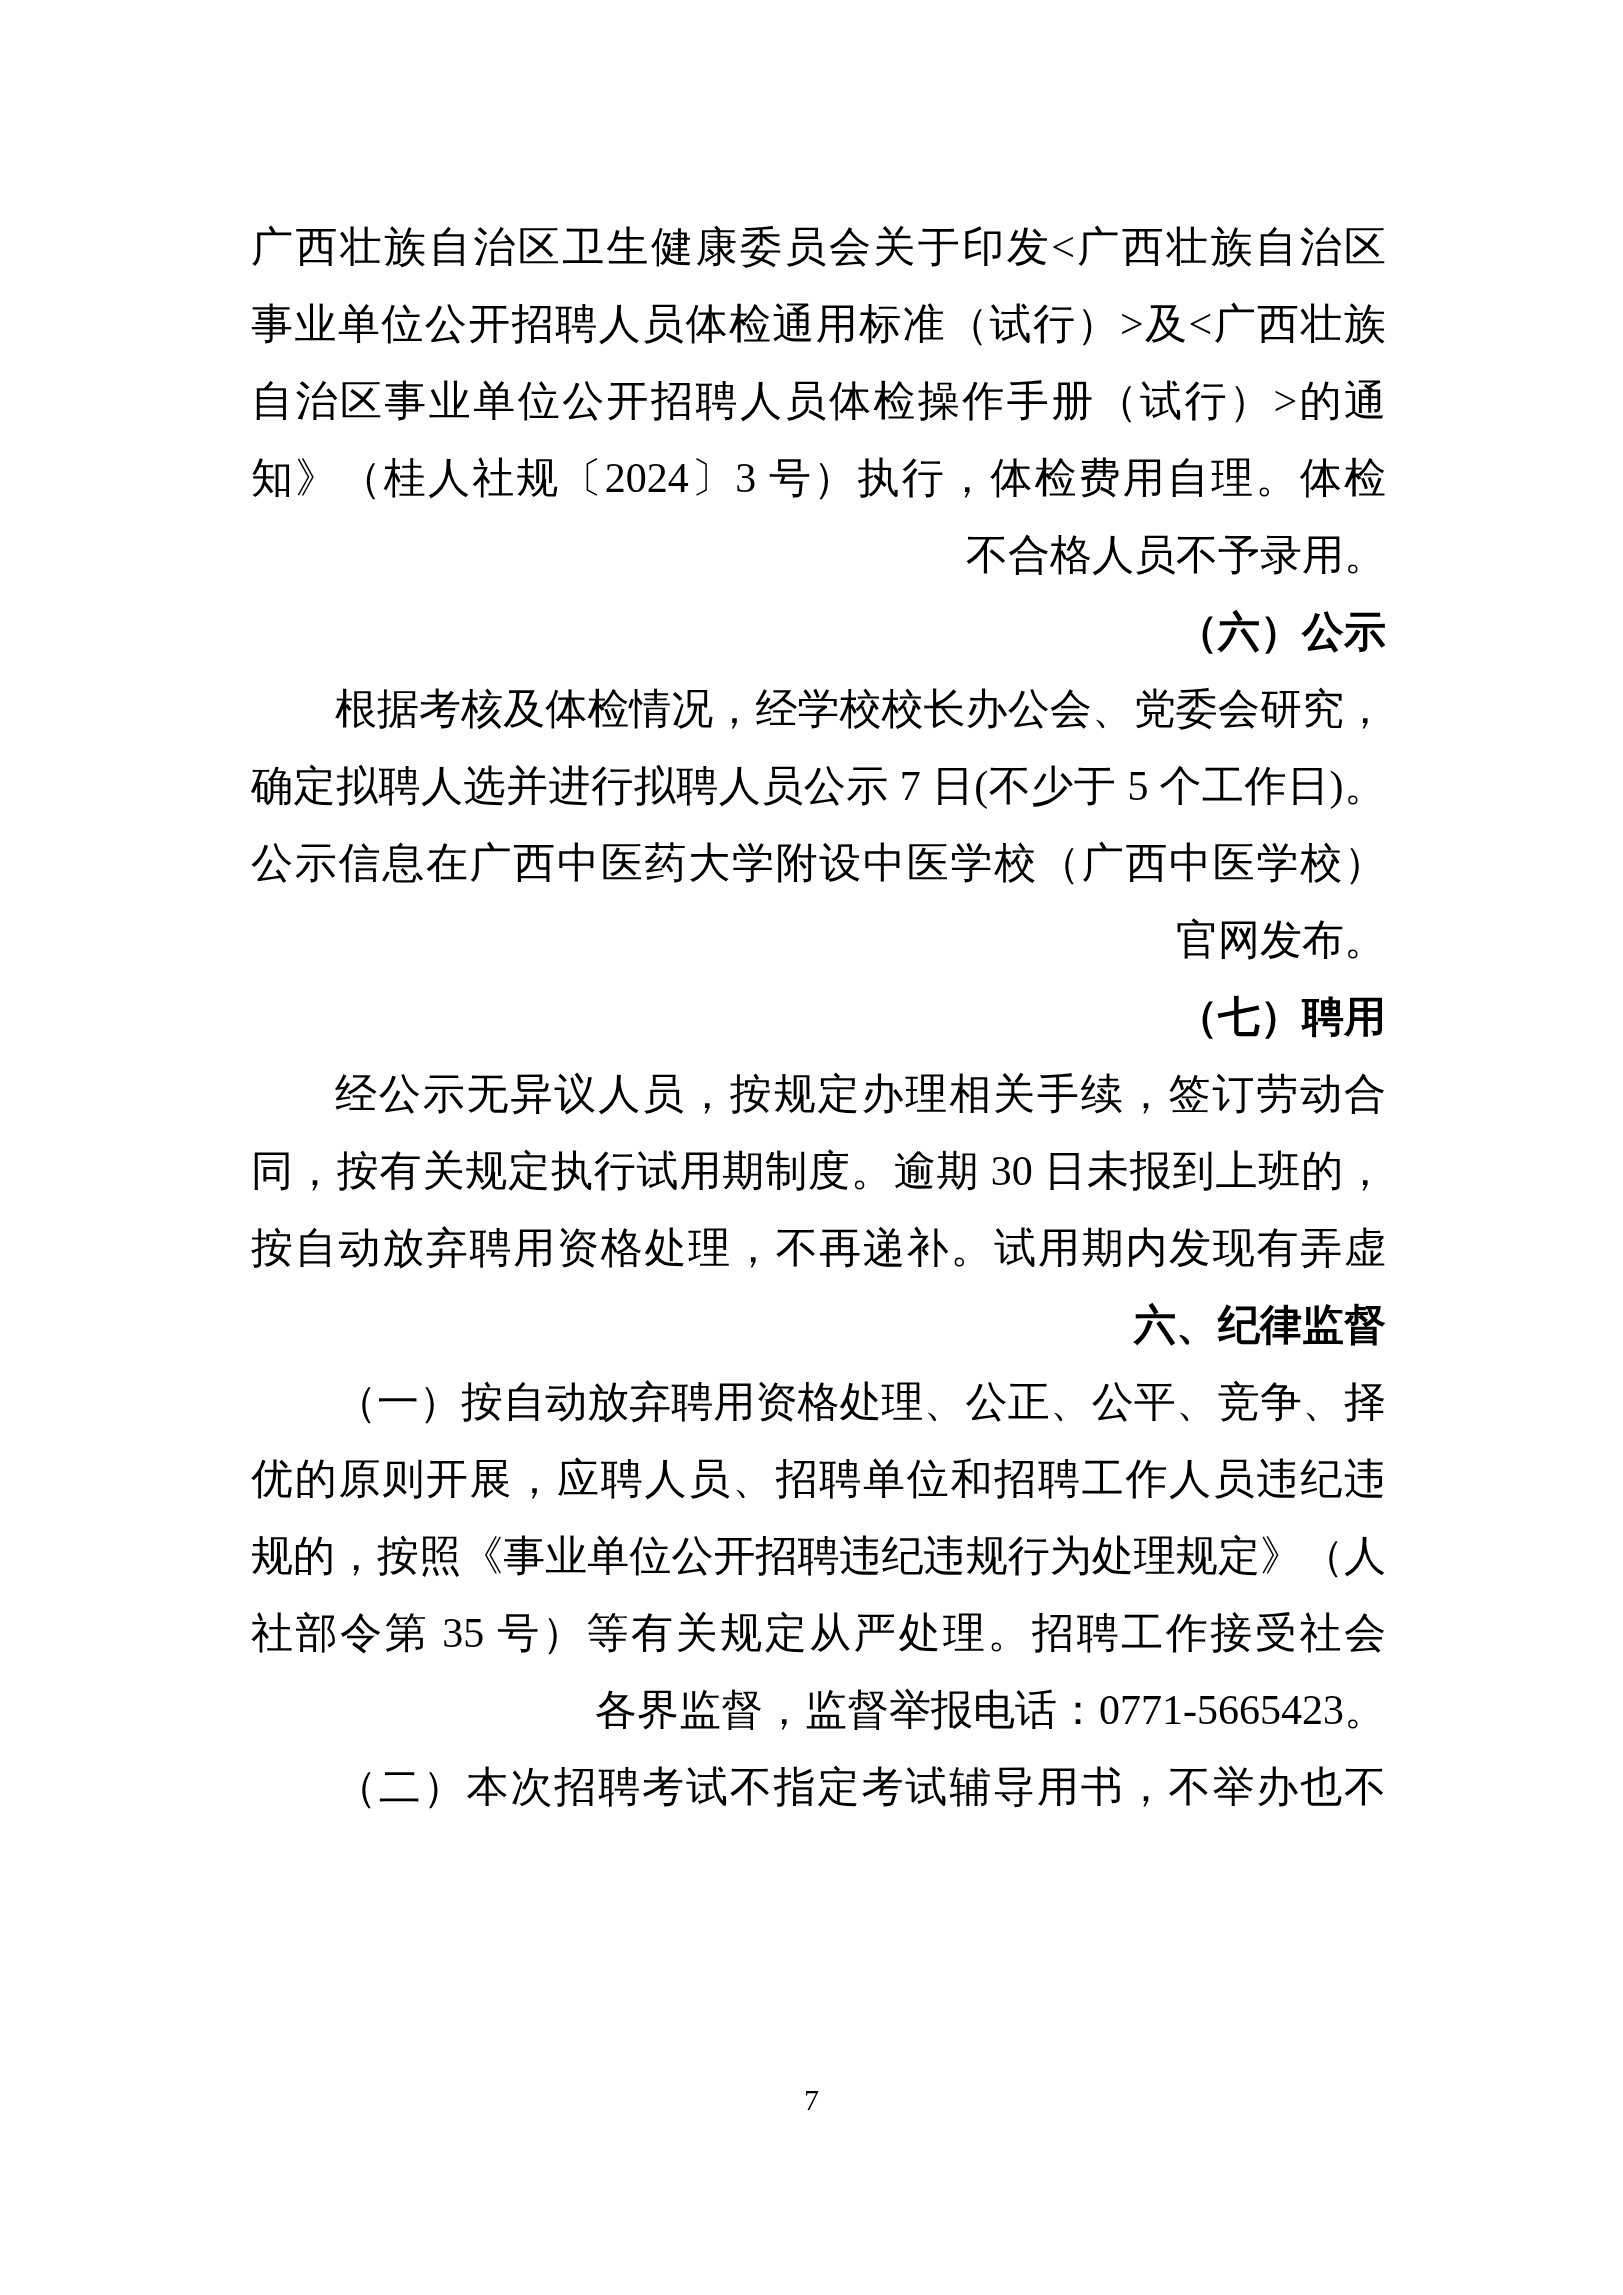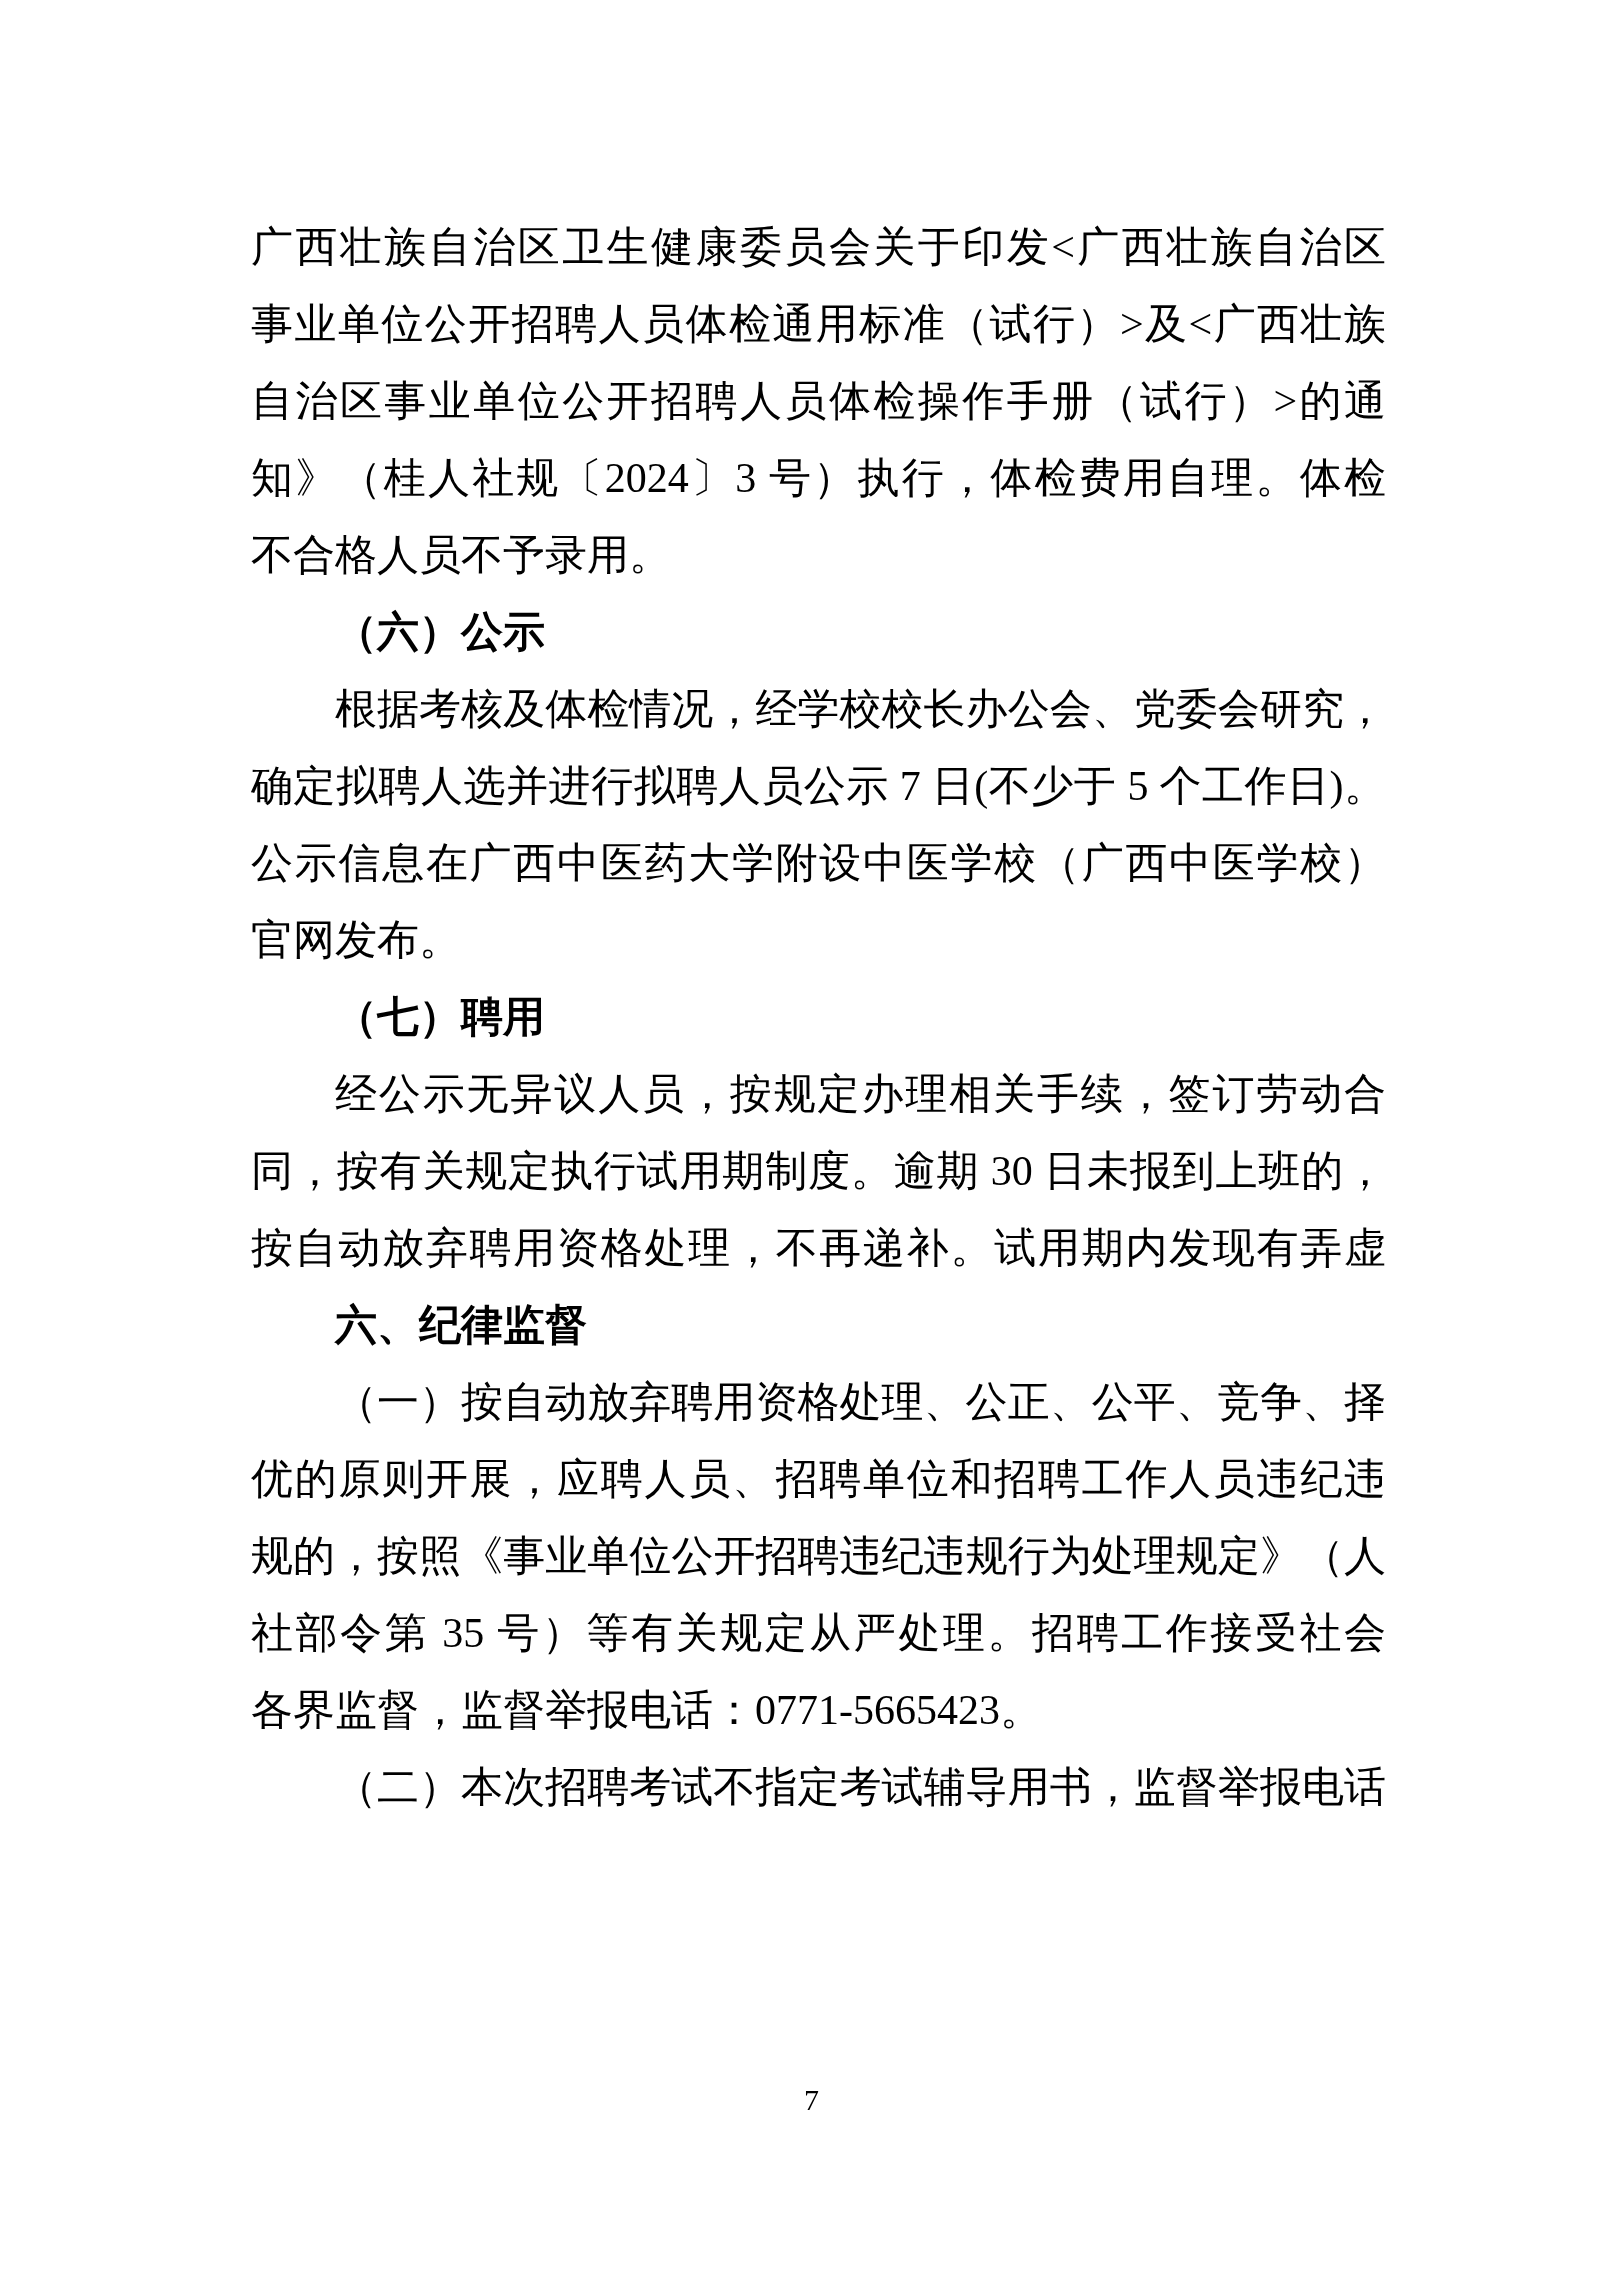--- a/index.html
+++ b/index.html
@@ -30,21 +30,21 @@
     color: #000000;
   }
   
   .line.j {
     white-space: normal;
     text-align: justify;
     text-align-last: justify;
     text-justify: inter-character;
   }
   .line.l {
-    text-align: left;
+    text-align: right;
   }
   .line.indent {
     text-indent: 2em;
   }
   .line.heading {
     font-weight: 700;
   }
   .page-number {
     position: absolute;
     left: 0;
@@ -76,18 +76,18 @@
     <div class="line l indent heading">（七）聘用</div>
     <div class="line j indent">经公示无异议人员，按规定办理相关手续，签订劳动合</div>
     <div class="line j">同，按有关规定执行试用期制度。逾期 30 日未报到上班的，</div>
     <div class="line j">按自动放弃聘用资格处理，不再递补。试用期内发现有弄虚</div>
     <div class="line l indent heading">六、纪律监督</div>
     <div class="line j indent">（一）按自动放弃聘用资格处理、公正、公平、竞争、择</div>
     <div class="line j">优的原则开展，应聘人员、招聘单位和招聘工作人员违纪违</div>
     <div class="line j">规的，按照《事业单位公开招聘违纪违规行为处理规定》（人</div>
     <div class="line j">社部令第 35 号）等有关规定从严处理。招聘工作接受社会</div>
     <div class="line l">各界监督，监督举报电话：0771-5665423。</div>
-    <div class="line j indent">（二）本次招聘考试不指定考试辅导用书，监督举报电话</div>
+    <div class="line j indent">（二）本次招聘考试不指定考试辅导用书，不举办也不</div>
   </div>
 
   <div class="page-number">7</div>
 </div>
 
 
 </body></html>

